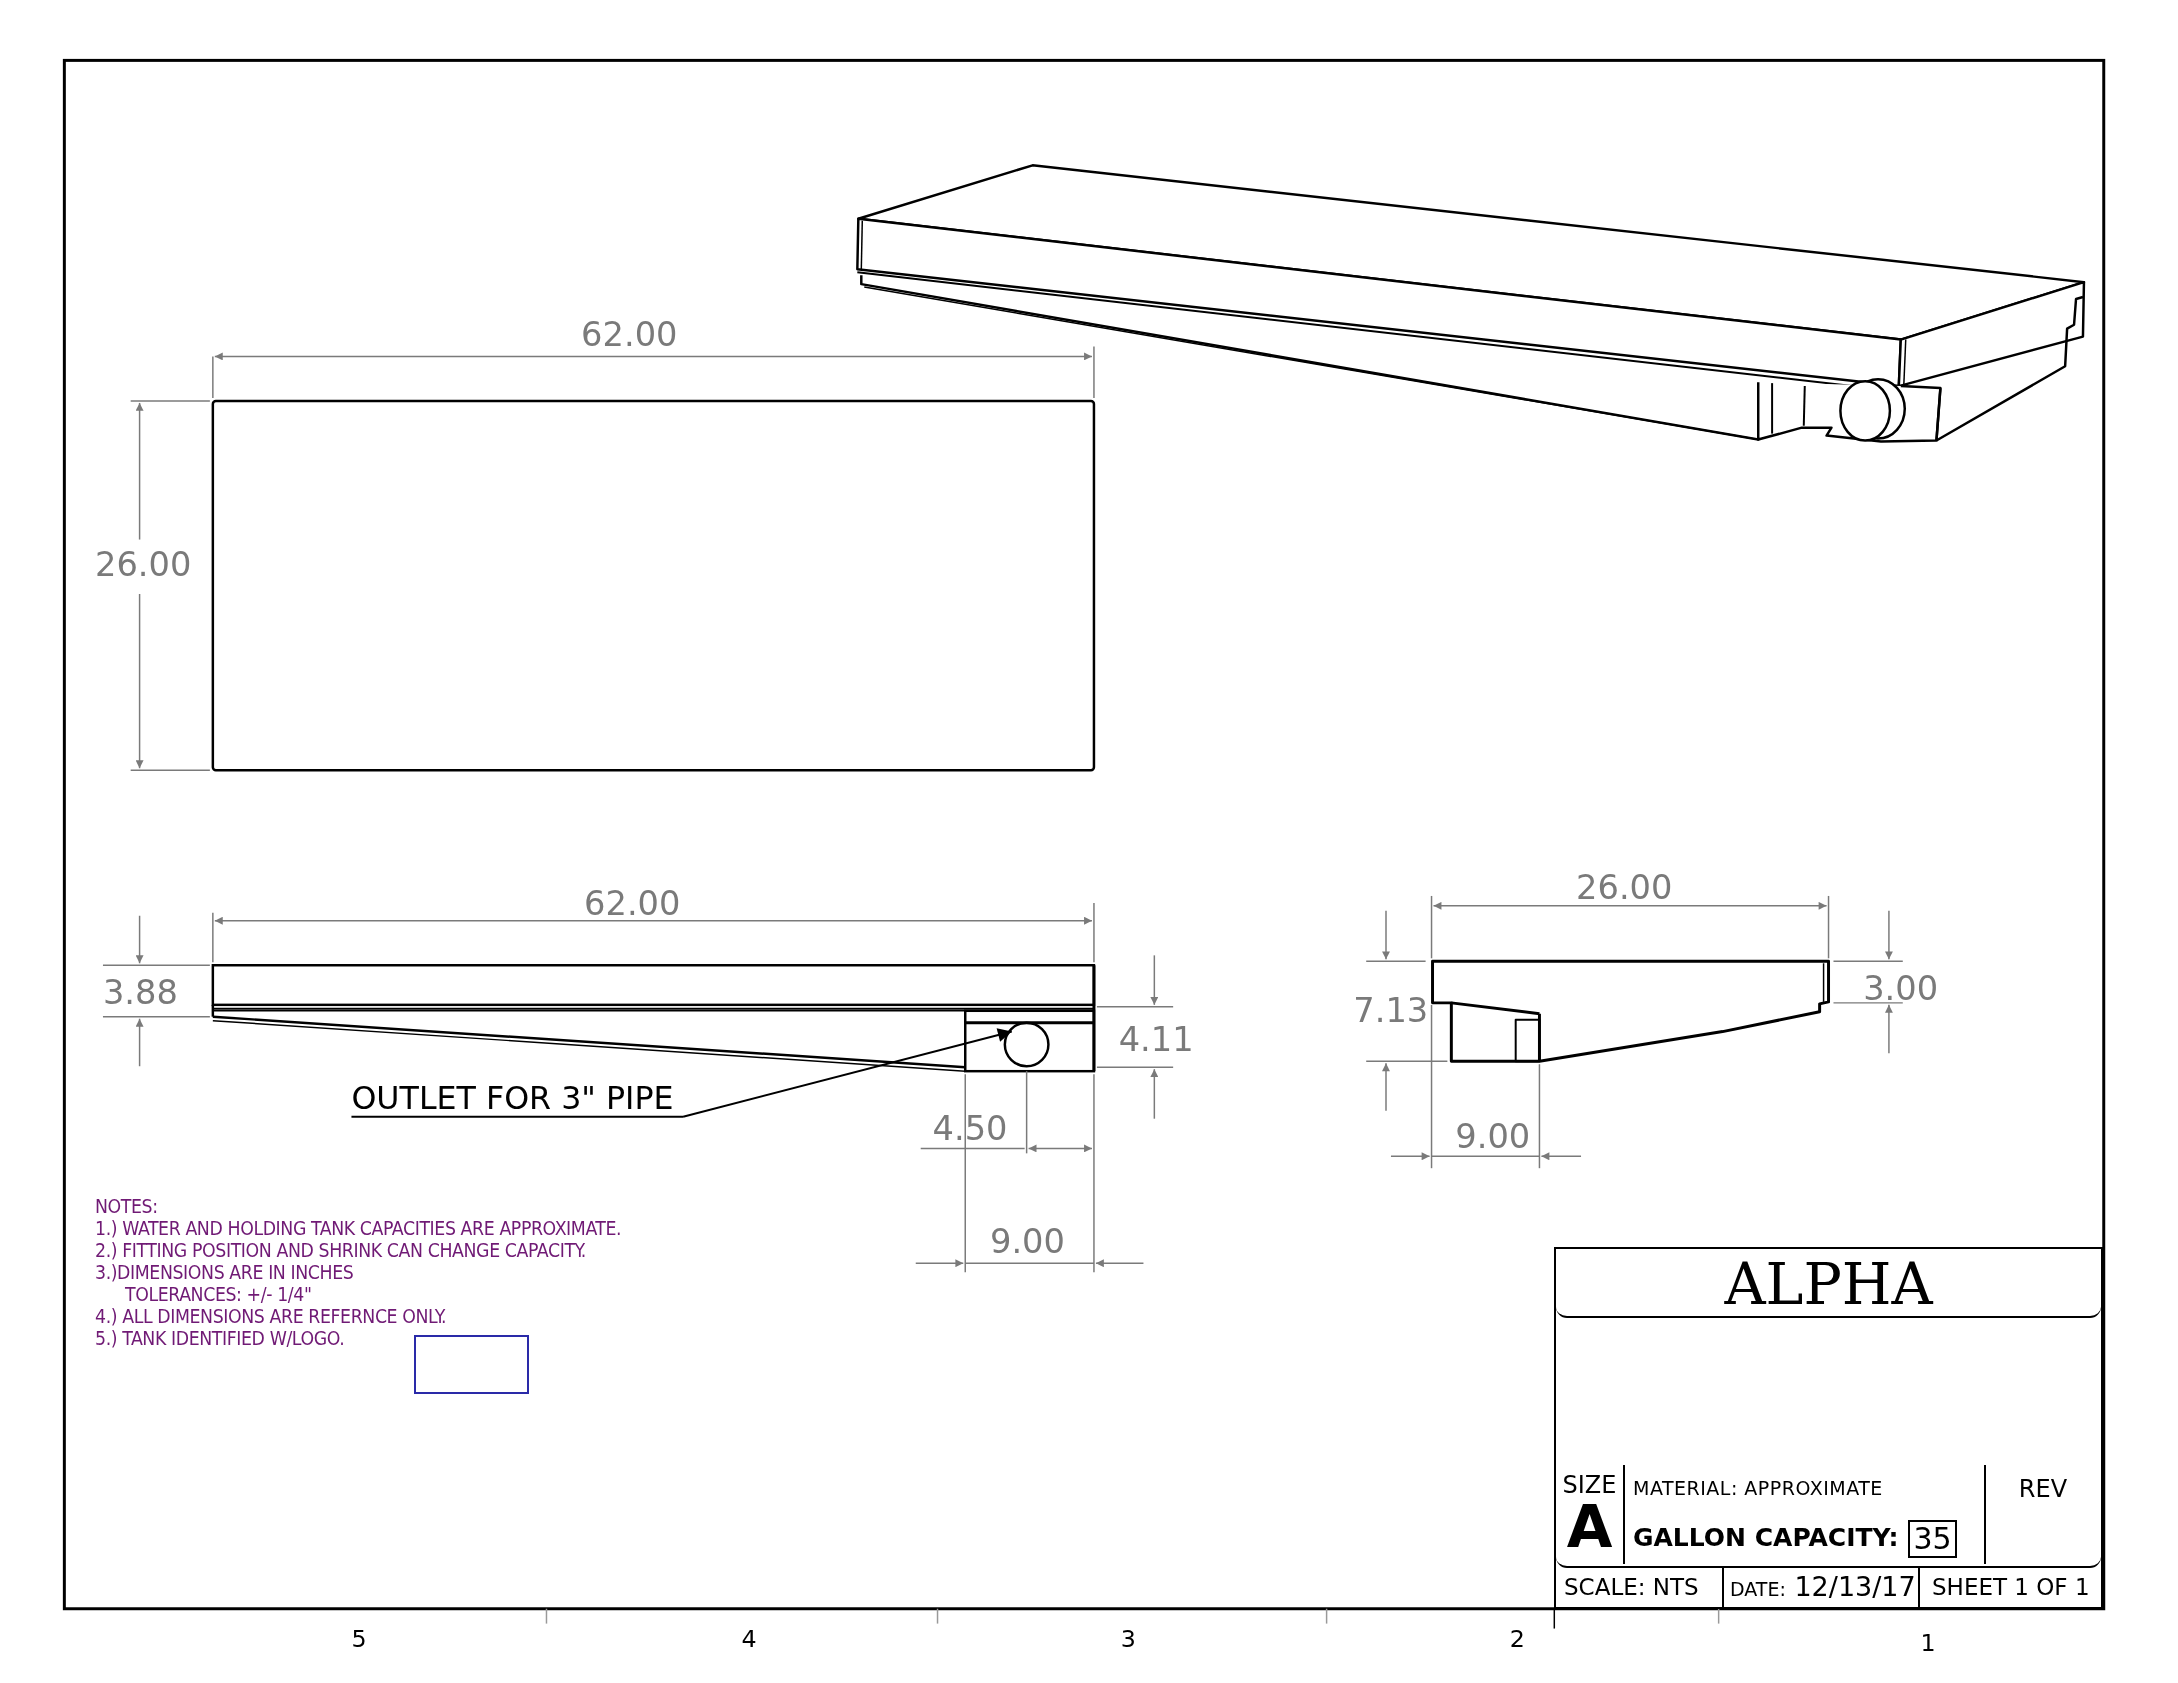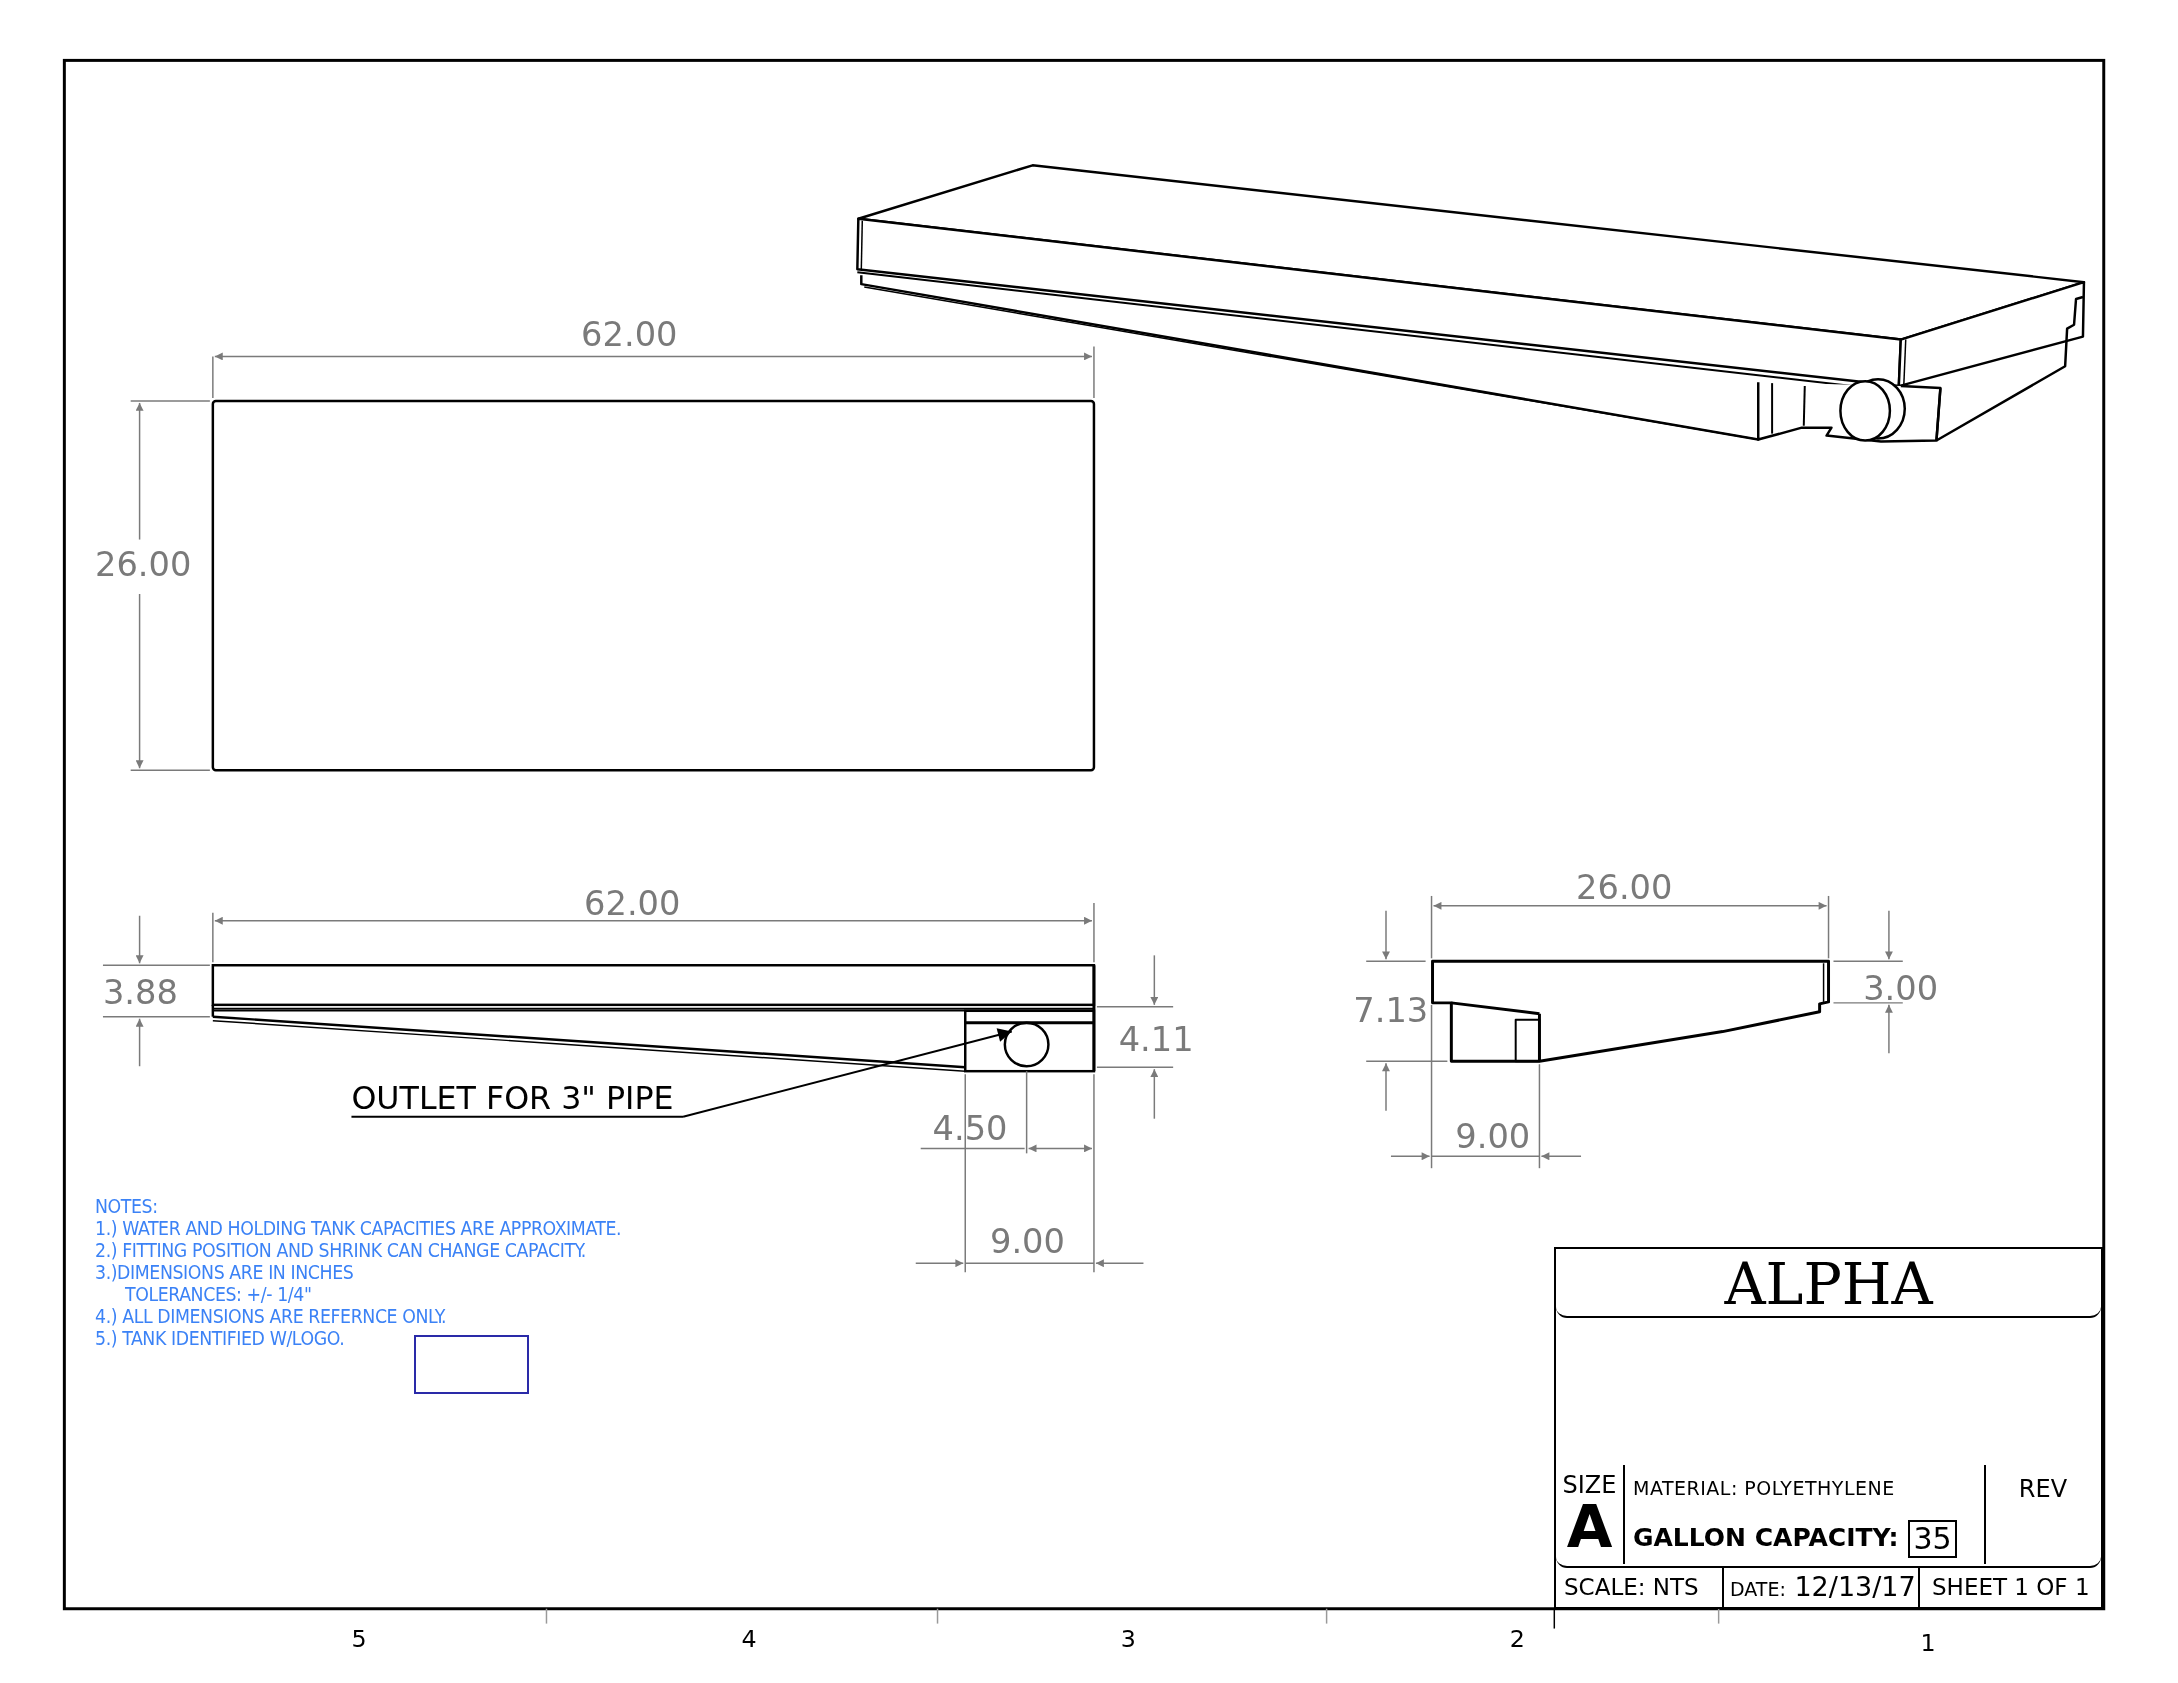--- a/index.html
+++ b/index.html
@@ -5,21 +5,21 @@
   html, body { margin: 0; padding: 0; background: #ffffff; }
   body { width: 2178px; height: 1683px; position: relative; overflow: hidden;
          font-family: "DejaVu Sans", sans-serif; }
   svg#drawing { position: absolute; left: 0; top: 0; }
   .dimtxt { font-family: "DejaVu Sans", sans-serif; fill: #7a7a7a; font-size: 34px; }
   .callout { font-family: "DejaVu Sans", sans-serif; fill: #000; font-size: 32px; }
   .zone { font-family: "DejaVu Sans", sans-serif; fill: #000; font-size: 24px; }
 
   
   .notes { position: absolute; left: 95px; top: 1196px; font-size: 19.3px; line-height: 22px;
-           color: #3b82f6; font-family: "DejaVu Sans Condensed", "DejaVu Sans", sans-serif; letter-spacing: -0.4px; }
+           color: #701a75; font-family: "DejaVu Sans Condensed", "DejaVu Sans", sans-serif; letter-spacing: -0.4px; }
   .notes div { white-space: nowrap; }
   .notes .indent { padding-left: 30px; }
   .logo-box { position: absolute; left: 414px; top: 1335px; width: 115px; height: 59px;
               border: 2px solid #2a2aa8; box-sizing: border-box; }
 
   
   .tb { position: absolute; left: 1554px; top: 1247px; width: 550px; height: 362px;
         border: 2px solid #000; box-sizing: border-box; border-right: 3px solid #000; }
   .tb-row { position: absolute; left: 0; right: 0; box-sizing: border-box; border-radius: 11px; }
   .tb-company { top: 0; height: 69px; border-bottom: 2px solid #000; text-align: center;
@@ -220,21 +220,21 @@
 <div class="logo-box"></div>
 
 <div class="tb">
   <div class="tb-row tb-company">ALPHA</div>
   <div class="tb-row tb-mid">
     <div class="tb-size">
       <div class="tb-size-label">SIZE</div>
       <div class="tb-size-val">A</div>
     </div>
     <div class="tb-mat">
-      <div class="tb-mat-line">MATERIAL:  POLYETHYLENE</div>
+      <div class="tb-mat-line">MATERIAL:  APPROXIMATE</div>
       <div class="tb-cap-line">
         <span>GALLON CAPACITY:</span><span class="tb-cap-val">35</span>
       </div>
     </div>
     <div class="tb-rev">
       <div class="tb-rev-label">REV</div>
     </div>
   </div>
   <div class="tb-row tb-bot">
     <div class="tb-cell tb-scale">SCALE: NTS</div>

